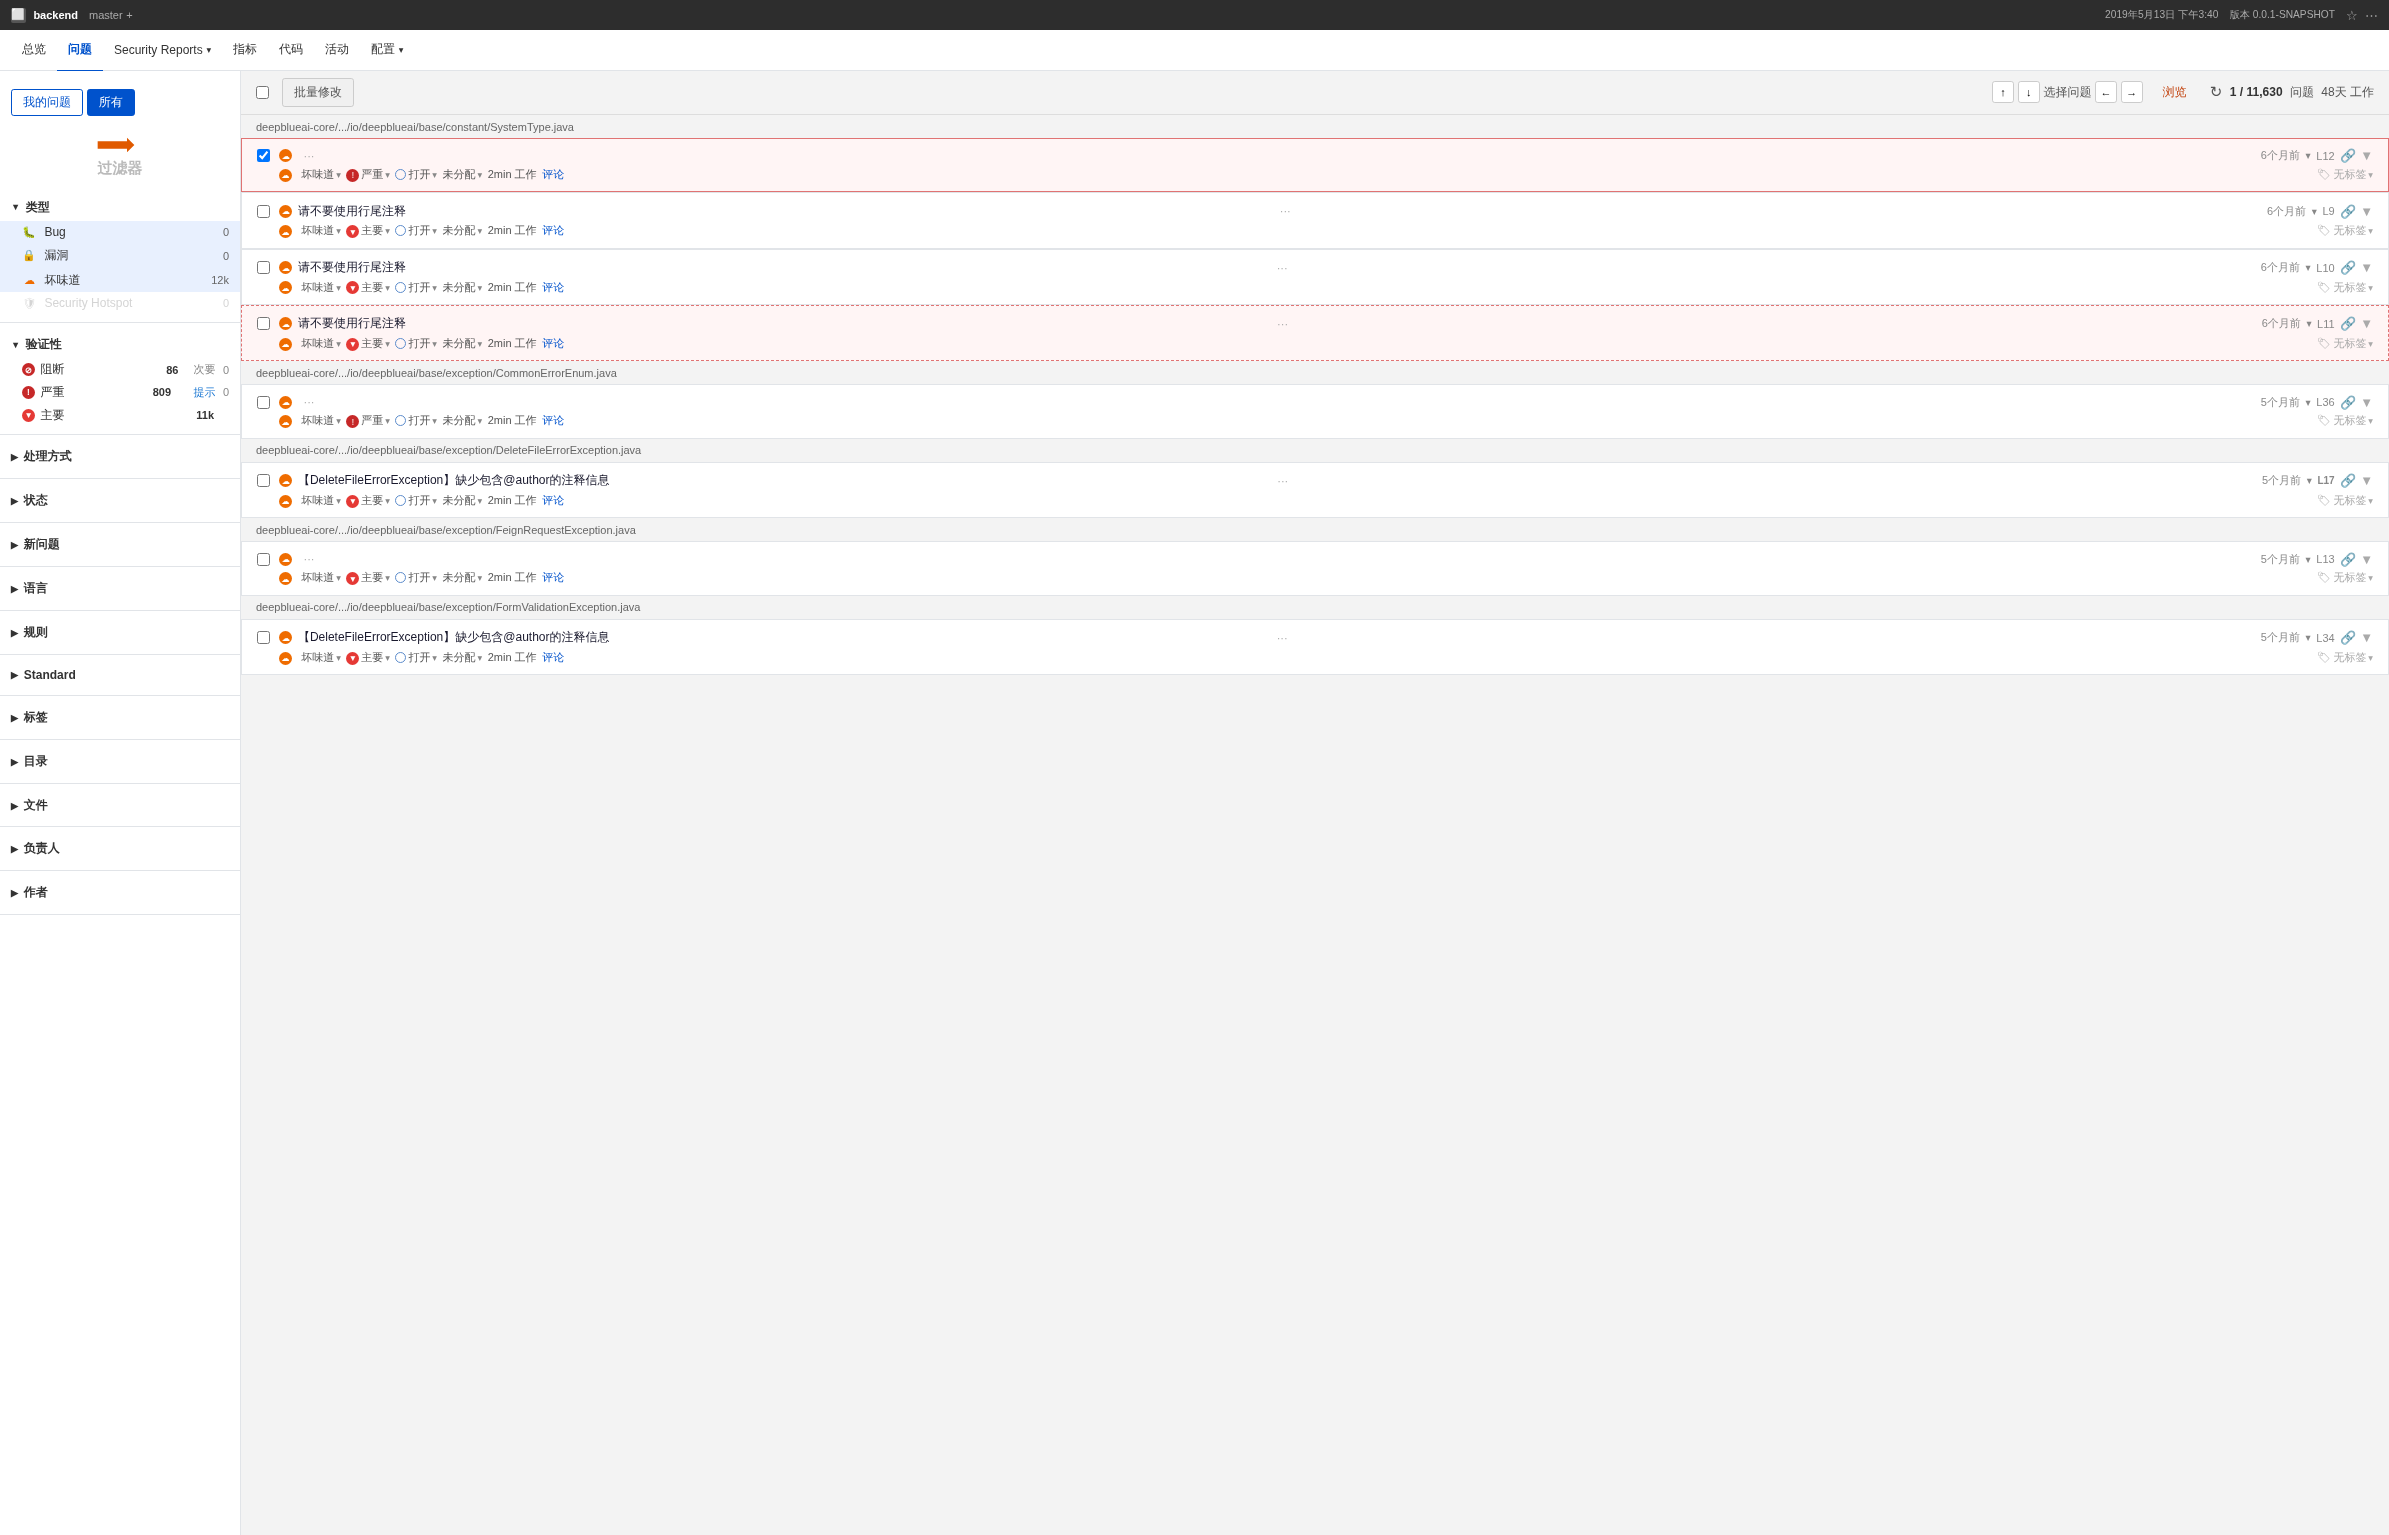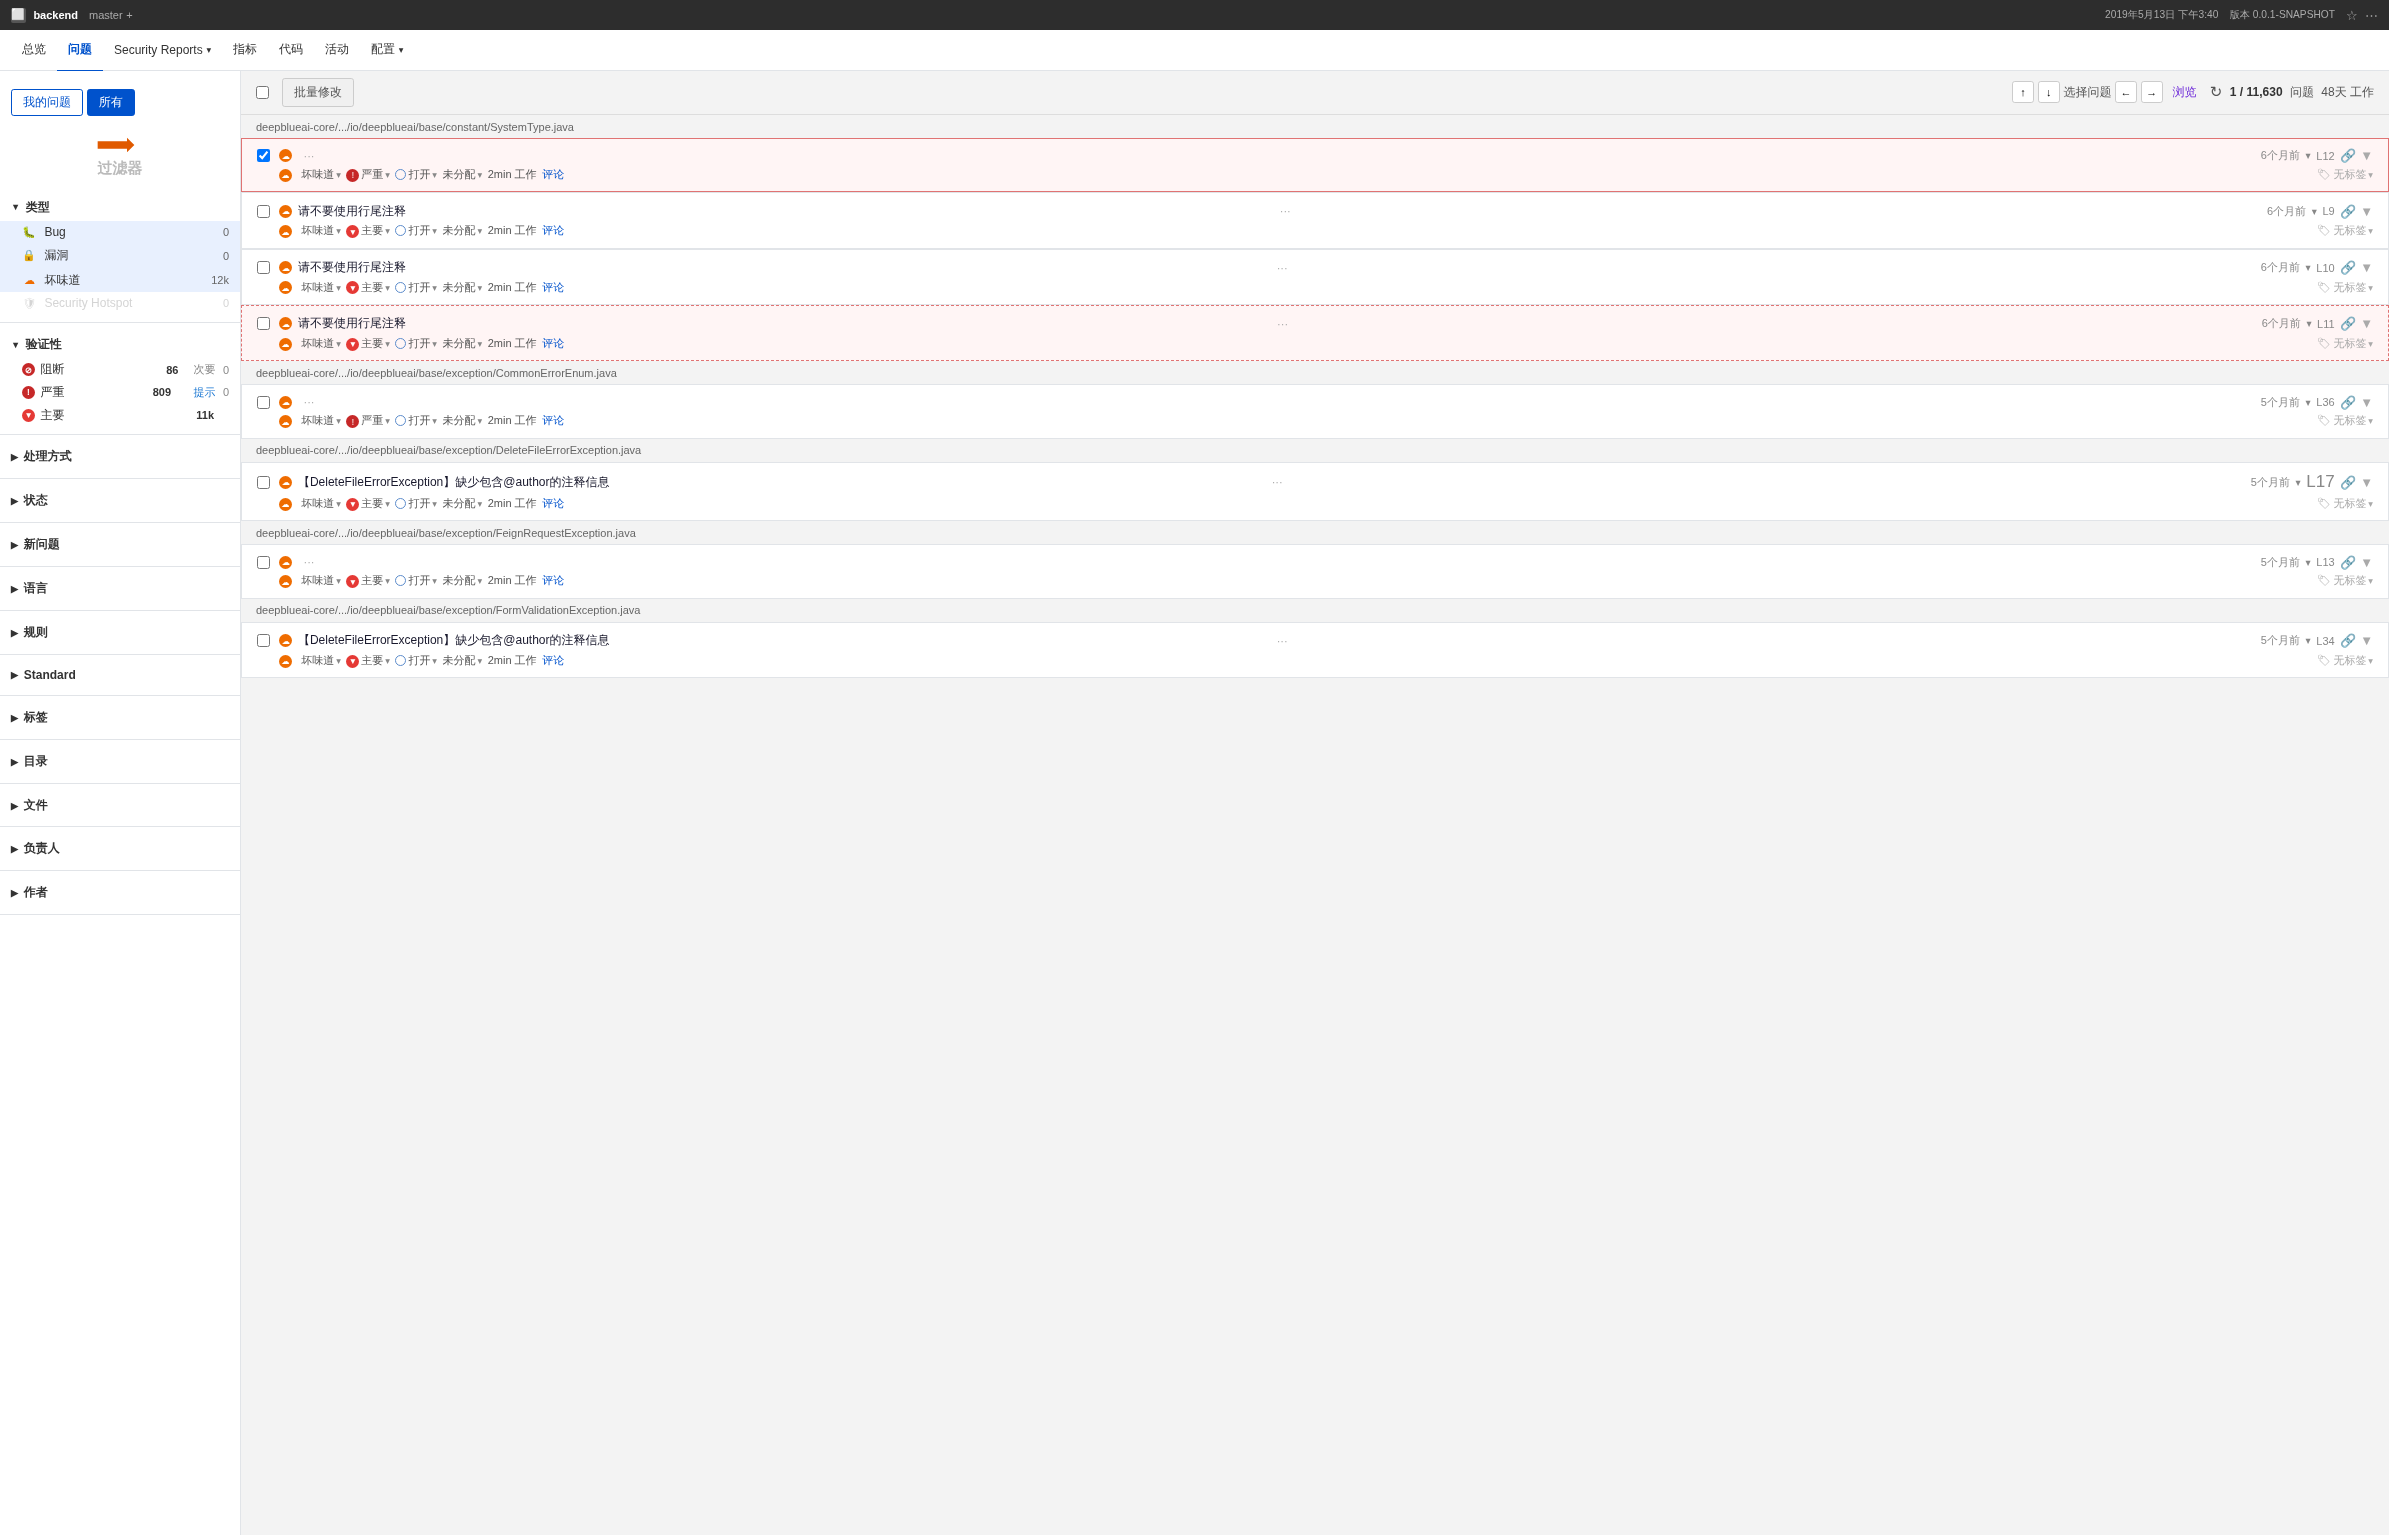--- a/index.html
+++ b/index.html
@@ -307,21 +307,21 @@
       <button class="bulk-btn">
         <span>批量修改</span>
       </button>
       <div class="toolbar-spacer"></div>
       <div class="toolbar-nav">
         <button class="toolbar-nav-btn">↑</button>
         <button class="toolbar-nav-btn">↓</button>
         <span class="toolbar-select-issue">选择问题</span>
         <button class="toolbar-nav-btn">←</button>
         <button class="toolbar-nav-btn">→</button>
-        <span style="font-size:12px; color:#6d28d9; margin:0 6px;">浏览</span>
+        <span style="font-size:12px; color:#c2410c; margin:0 16px;">浏览</span>
         <span class="toolbar-refresh">↻</span>
         <span class="toolbar-count">
           <span>1</span>
           <span> / </span>
           <span>11,630</span>
         </span>
         <span style="margin:0 3.7px; color:#555; font-size:12px;">问题</span>
         <span class="toolbar-days">48天 工作</span>
       </div>
     </div>
@@ -530,21 +530,21 @@
         <div class="file-path">deepblueai-core/.../io/deepblueai/base/exception/DeleteFileErrorException.java</div>
         <div class="issue-row">
       <div class="issue-row-top">
         <input type="checkbox" class="issue-checkbox" style="">
         <span style="display:inline-flex;align-items:center;justify-content:center;width:13px;height:13px;background:#ef6c00;border-radius:50%;color:#fff;font-size:8.3px;margin-right:5.6px;">☁</span>
         <span class="issue-title">【DeleteFileErrorException】缺少包含@author的注释信息</span>
         <span class="issue-title-extra">···</span>
         <span style="flex:1;"></span>
         <span style="font-size:11px;color:#888;margin-right:5.6px;">5个月前</span>
         <span style="font-size:10.2px;color:#888;">▾</span>
-        <span style="font-size:17px;color:#888;margin:0 5.6px;">L17</span>
+        <span style="font-size:10px;color:#888;margin:0 5.6px;font-weight:bold;">L17</span>
         <span style="font-size:13px;color:#aaa;margin-right:3.7px;">🔗</span>
         <span style="font-size:13px;color:#aaa;">▼</span>
       </div>
       <div class="issue-row-bottom">
         <span style="margin-right:3.7px;"><span style="display:inline-flex;align-items:center;justify-content:center;width:13px;height:13px;background:#ef6c00;border-radius:50%;color:#fff;font-size:8.3px;margin-right:5.6px;">☁</span></span>
         <span style="font-size:11px;color:#555;margin-right:1.9px;">坏味道</span>
         <span style="font-size:9.3px;color:#888;margin-right:5.6px;">▾</span>
 
         <span style="margin-right:1.9px;"><span style="display:inline-flex;align-items:center;justify-content:center;width:13px;height:13px;background:#e53935;border-radius:50%;color:#fff;font-size:8.3px;">▼</span></span>
         <span style="font-size:11px;color:#555;margin-right:1.9px;">主要</span>

